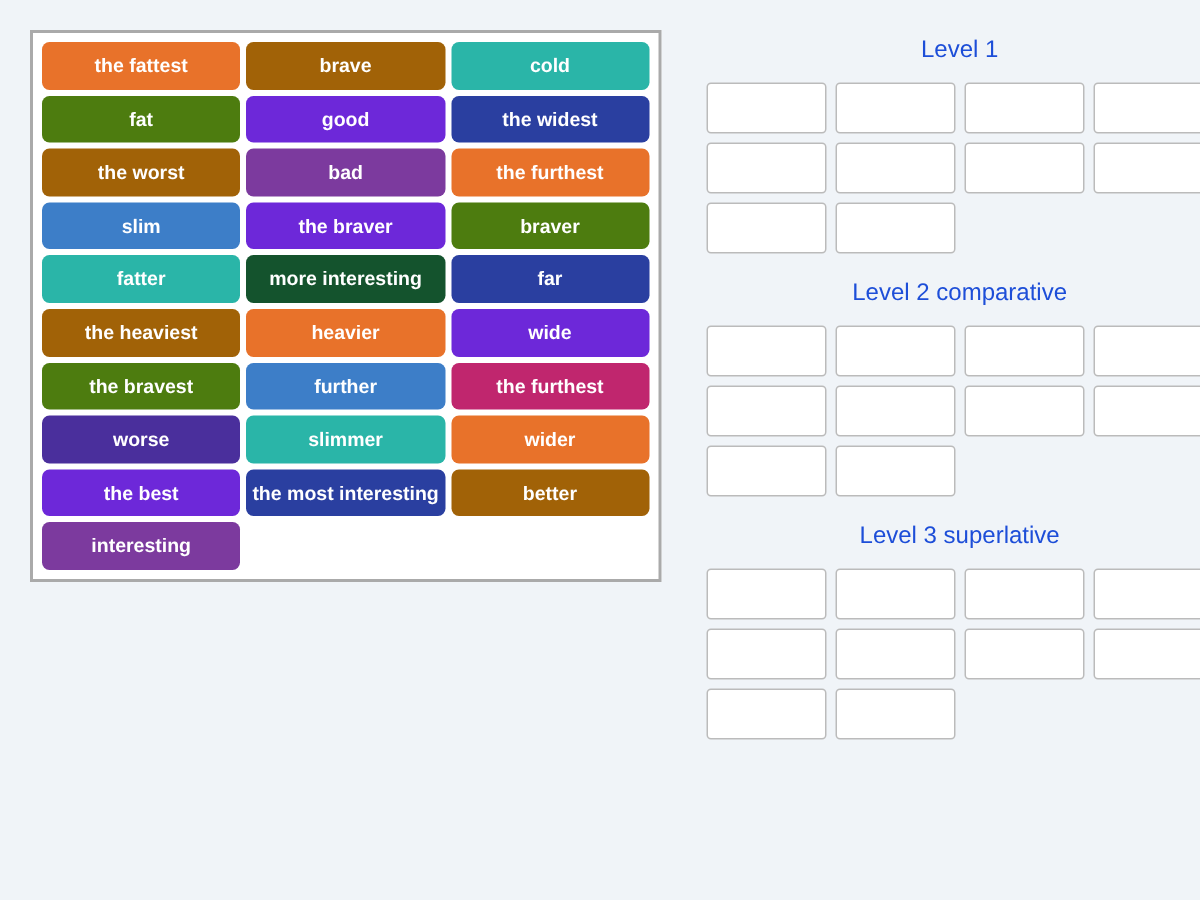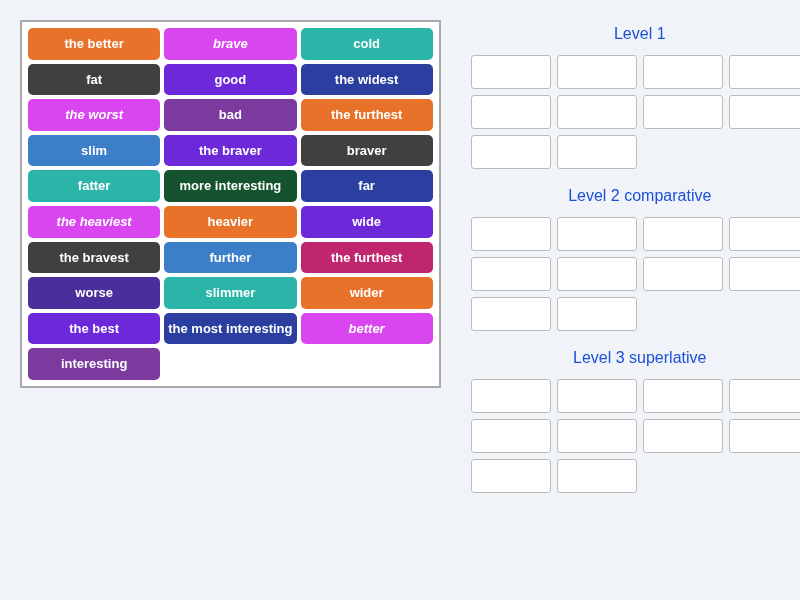--- a/index.html
+++ b/index.html
@@ -73,38 +73,38 @@
     .drop-box {
       width: 80px;
       height: 34px;
       border: 1.5px solid #bbb;
       background: white;
       border-radius: 3px;
     }
 
     
     .c-orange { background-color: #e8722a; }
-    .c-pink { background-color: #d946ef; font-style: italic; }
+    .c-pink { background-color: #a16207; }
     .c-teal { background-color: #2ab5a8; }
-    .c-red { background-color: #404040; }
+    .c-red { background-color: #4d7c0f; }
     .c-purple { background-color: #7c3a9e; }
     .c-green { background-color: #6d28d9; }
     .c-blue-dark { background-color: #2a3fa0; }
     .c-blue-mid { background-color: #3d7ec8; }
     .c-red-orange { background-color: #e84c1e; }
     .c-magenta { background-color: #c0266e; }
     .c-indigo { background-color: #4a2f9c; }
     .c-teal2 { background-color: #14532d; }
   </style>
 </head>
 <body>
 
 <div class="word-grid-container">
   <div class="word-grid" id="word-grid">
-  <div class="word-card c-orange">the better</div>
+  <div class="word-card c-orange">the fattest</div>
       <div class="word-card c-pink">brave</div>
       <div class="word-card c-teal">cold</div>
       <div class="word-card c-red">fat</div>
       <div class="word-card c-green">good</div>
       <div class="word-card c-blue-dark">the widest</div>
       <div class="word-card c-pink">the worst</div>
       <div class="word-card c-purple">bad</div>
       <div class="word-card c-orange">the furthest</div>
       <div class="word-card c-blue-mid">slim</div>
       <div class="word-card c-green">the braver</div>

